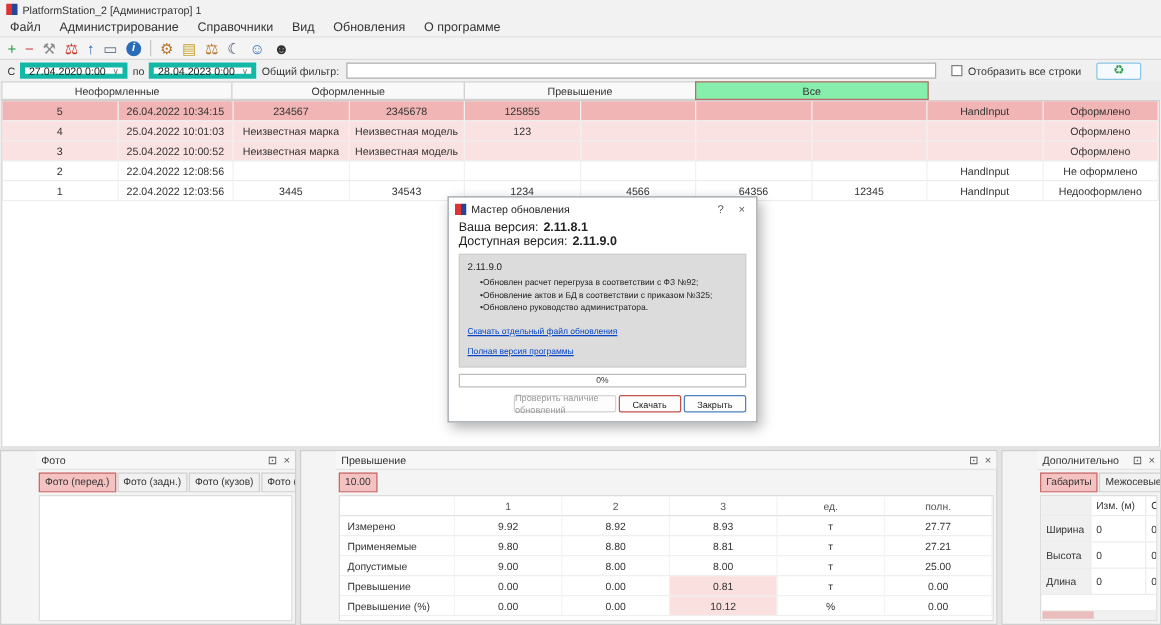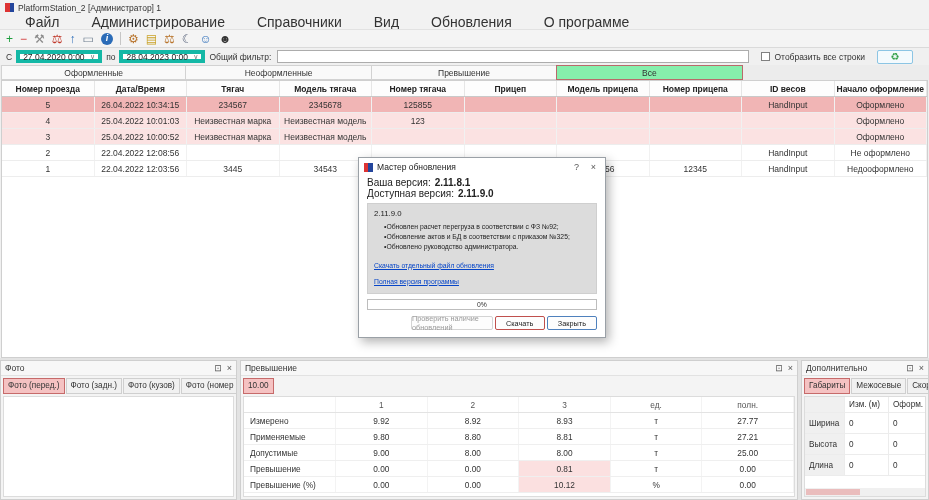--- a/index.html
+++ b/index.html
@@ -10,21 +10,21 @@
     color: #222;
     font-size: 9px;
     position: relative;
   }
   
   .titlebar { height: 15px; display: flex; align-items: center; gap: 4px; padding: 0 5px; background: #f2f2f2; }
   .app-ico { width: 9px; height: 9px; background: linear-gradient(90deg,#d33 50%,#23459c 50%); flex: 0 0 auto; }
   .title-text { font-size: 8.5px; color: #333; }
   
   .menubar { height: 14px; display: flex; align-items: center; gap: 15px; padding: 0 8px; background: #f2f2f2; }
-  .menu-item { font-size: 14px; color: #333; cursor: default; margin-left: 17px; }
+  .menu-item { font-size: 10px; color: #333; cursor: default; }
   
   .toolbar { height: 19px; display: flex; align-items: center; gap: 7px; padding: 0 6px; background: #f4f4f4;
              border-top: 1px solid #e2e2e2; border-bottom: 1px solid #dadada; }
   .tb-icon { font-size: 12px; line-height: 1; cursor: default; }
   .tb-icon.circle { width: 12px; height: 12px; border-radius: 50%; background: #2b6cb8; color: #fff;
                     font-size: 9px; font-weight: bold; display: flex; align-items: center; justify-content: center; font-style: italic; }
   .tb-sep { width: 1px; height: 13px; background: #c6c6c6; }
   
   .filterbar { height: 17px; display: flex; align-items: center; gap: 4px; padding: 0 6px; }
   .lbl { font-size: 8.5px; color: #333; }
@@ -48,21 +48,21 @@
   .mhead .cell { font-weight: bold; font-size: 8.5px; color: #222; border-right: 1px solid #e6e6e6;
                  display: flex; align-items: center; justify-content: center; overflow: hidden; white-space: nowrap; }
   .mrow { height: 16px; border-bottom: 1px solid #ededed; }
   .mrow .cell { font-size: 8.5px; color: #333; border-right: 1px solid #f1f1f1; display: flex;
                 align-items: center; justify-content: center; overflow: hidden; white-space: nowrap; }
   .mrow.selected { background: #f1b5b5; }
   .mrow.pink { background: #fbe2e2; }
   .mfill { flex: 1; background: #fff; }
   
   .docks { height: 142px; display: flex; gap: 3px; background: #e3e3e3; padding-top: 2px; }
-  .panel { background: #f4f4f4; border: 1px solid #cfcfcf; display: flex; flex-direction: column; min-width: 0; }
+  .panel { background: #f4f4f4; border: 1px solid #cfcfcf; display: flex; flex-direction: column; min-width: 0; padding-left: 28px; }
   .panel-title { height: 15px; display: flex; align-items: center; gap: 5px; padding: 0 4px; font-size: 8.5px;
                  color: #333; background: #f7f7f7; border-bottom: 1px solid #e2e2e2; }
   .panel-title .sp { flex: 1; }
   .p-ico { color: #555; font-size: 9px; line-height: 1; }
   .ptabs { height: 18px; display: flex; align-items: flex-end; gap: 1px; padding: 2px 2px 0; overflow: hidden; text-align: center; }
   .ptab { border: 1px solid #cfcfcf; background: #f1f1f1; padding: 2px 4px 3px; font-size: 8.2px; white-space: nowrap; color: #333; }
   .ptab.active { background: #f5c2c2; border-color: #c66a6a; }
   .pcontent { flex: 1; background: #fff; border: 1px solid #dcdcdc; margin: 2px; }
   
   .etable { flex: 1; background: #fff; border: 1px solid #dcdcdc; margin: 2px; display: flex; flex-direction: column; overflow: hidden; }
@@ -158,39 +158,27 @@
     <span class="lbl">Общий фильтр:</span>
     <input class="filter-input" value="" style="">
     <span class="checkbox"></span>
     <span class="lbl">Отобразить все строки</span>
     <div class="refresh-btn">
       <span>♻</span>
     </div>
   </div>
 
   <div class="viewtabs" id="viewtabs">
+      <div class="vtab">Неоформленные</div>
       <div class="vtab">Оформленные</div>
-      <div class="vtab">Неоформленные</div>
       <div class="vtab">Превышение</div>
       <div class="vtab active">Все</div>
     </div>
 
   <div class="table-wrap">
-    <div class="mhead" id="mhead">
-        <div class="cell">Номер проезда</div>
-        <div class="cell">Дата/Время</div>
-        <div class="cell">Тягач</div>
-        <div class="cell">Модель тягача</div>
-        <div class="cell">Номер тягача</div>
-        <div class="cell">Прицеп</div>
-        <div class="cell">Модель прицепа</div>
-        <div class="cell">Номер прицепа</div>
-        <div class="cell">ID весов</div>
-        <div class="cell">Начало оформление</div>
-      </div>
     <div id="mrows">
         <div class="mrow selected">
           <div class="cell">5</div>
           <div class="cell">26.04.2022 10:34:15</div>
           <div class="cell">234567</div>
           <div class="cell">2345678</div>
           <div class="cell">125855</div>
           <div class="cell"></div>
           <div class="cell"></div>
           <div class="cell"></div>

